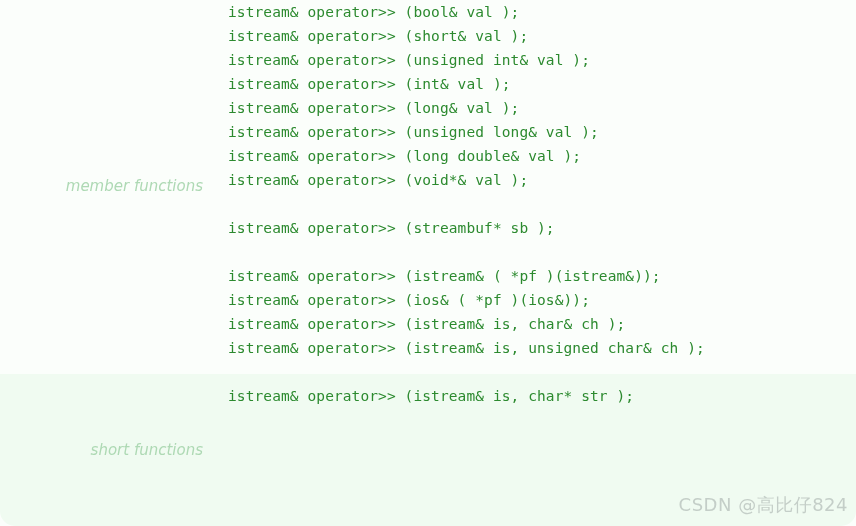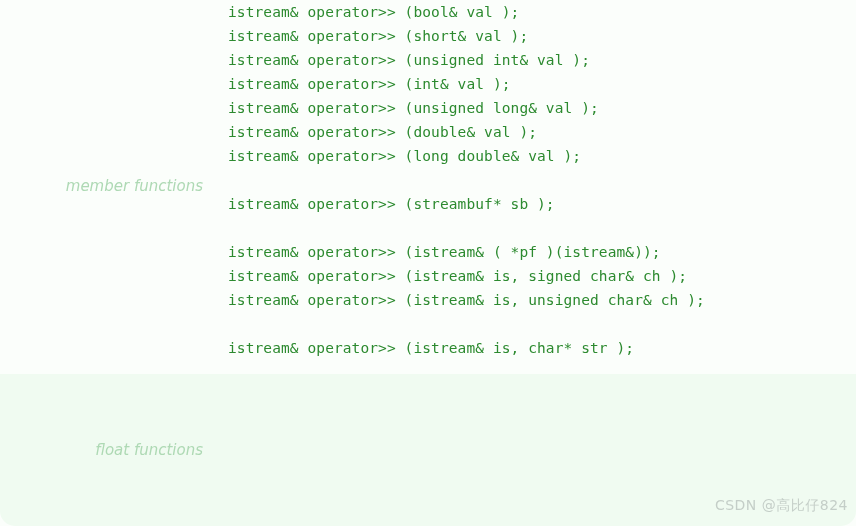--- a/index.html
+++ b/index.html
@@ -81,53 +81,55 @@
     width: 203px;
     top: 440px;
   }
 
   
   .watermark {
     position: absolute;
     right: 8px;
     top: 492px;
     font-family: "DejaVu Sans", sans-serif;
-    font-size: 14px;
+    font-size: 18px;
     line-height: 26px;
     color: rgba(160, 170, 165, 0.55);
     white-space: nowrap;
     pointer-events: none;
     letter-spacing: 0.5px;
   }
 </style>
 </head>
 <body>
 
 <div id="page">
 
   <div class="band band-member"></div>
   <div class="band band-global"></div>
 
   <div class="code-col" id="code-col">
       <div class="code-line">istream&amp; operator&gt;&gt; (bool&amp; val );</div>
       <div class="code-line">istream&amp; operator&gt;&gt; (short&amp; val );</div>
       <div class="code-line">istream&amp; operator&gt;&gt; (unsigned int&amp; val );</div>
       <div class="code-line">istream&amp; operator&gt;&gt; (int&amp; val );</div>
+      <div class="code-line">istream&amp; operator&gt;&gt; (long&amp; val );</div>
       <div class="code-line">istream&amp; operator&gt;&gt; (unsigned long&amp; val );</div>
-      <div class="code-line">istream&amp; operator&gt;&gt; (double&amp; val );</div>
       <div class="code-line">istream&amp; operator&gt;&gt; (long double&amp; val );</div>
+      <div class="code-line">istream&amp; operator&gt;&gt; (void*&amp; val );</div>
       <div class="code-line blank"> </div>
       <div class="code-line">istream&amp; operator&gt;&gt; (streambuf* sb );</div>
       <div class="code-line blank"> </div>
       <div class="code-line">istream&amp; operator&gt;&gt; (istream&amp; ( *pf )(istream&amp;));</div>
-      <div class="code-line">istream&amp; operator&gt;&gt; (istream&amp; is, signed char&amp; ch );</div>
+      <div class="code-line">istream&amp; operator&gt;&gt; (ios&amp; ( *pf )(ios&amp;));</div>
+      <div class="code-line">istream&amp; operator&gt;&gt; (istream&amp; is, char&amp; ch );</div>
       <div class="code-line">istream&amp; operator&gt;&gt; (istream&amp; is, unsigned char&amp; ch );</div>
       <div class="code-line blank"> </div>
       <div class="code-line">istream&amp; operator&gt;&gt; (istream&amp; is, char* str );</div>
     </div>
 
   <div class="side-label label-member">member functions</div>
 
-  <div class="side-label label-global">float functions</div>
+  <div class="side-label label-global">short functions</div>
 
   <div class="watermark">CSDN @高比仔824</div>
 
 </div>
 
 </body></html>

